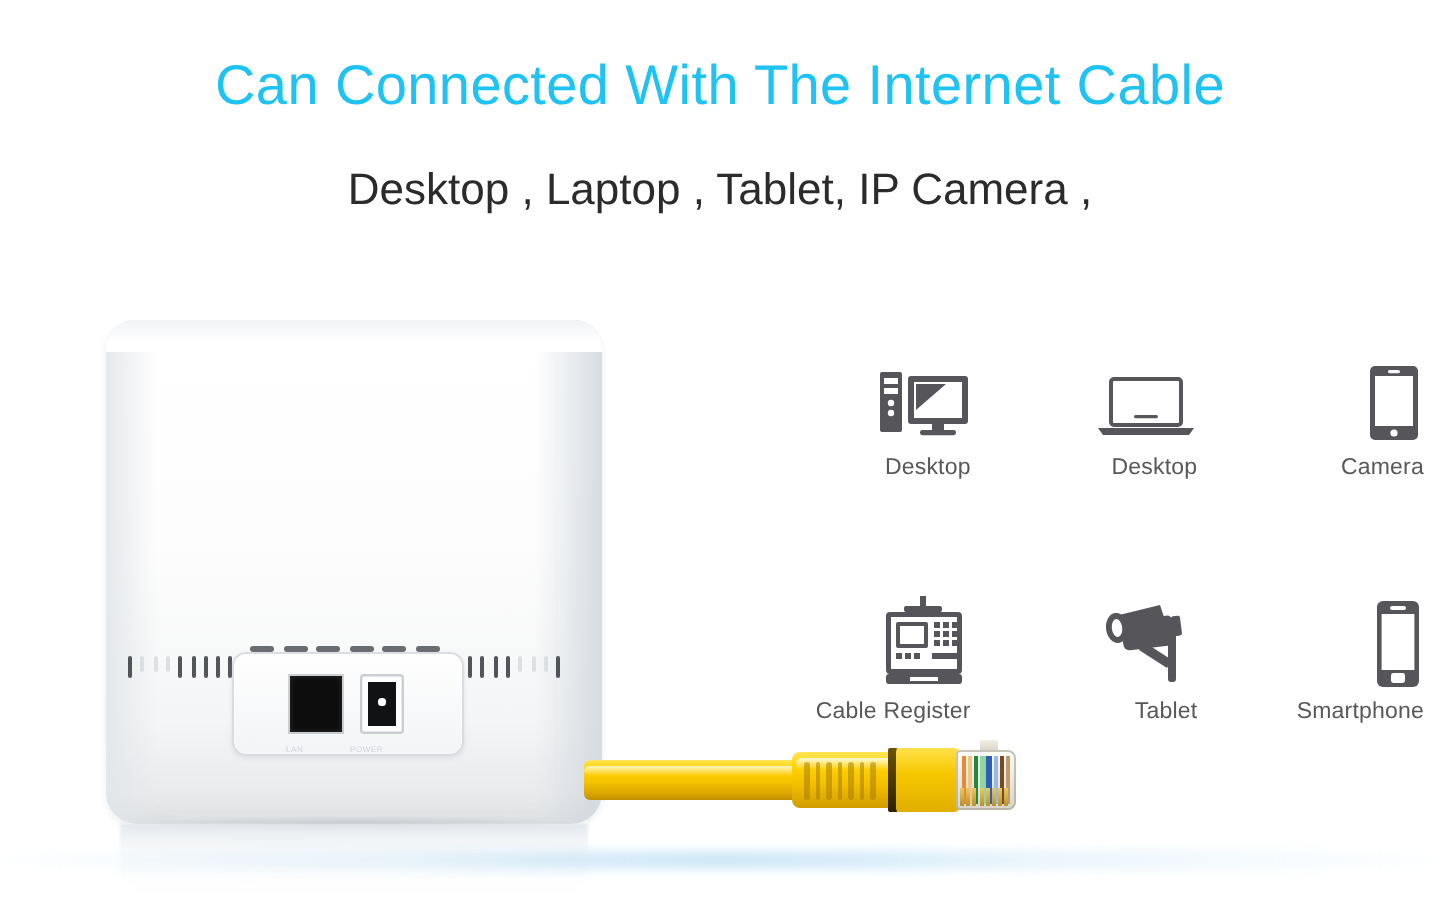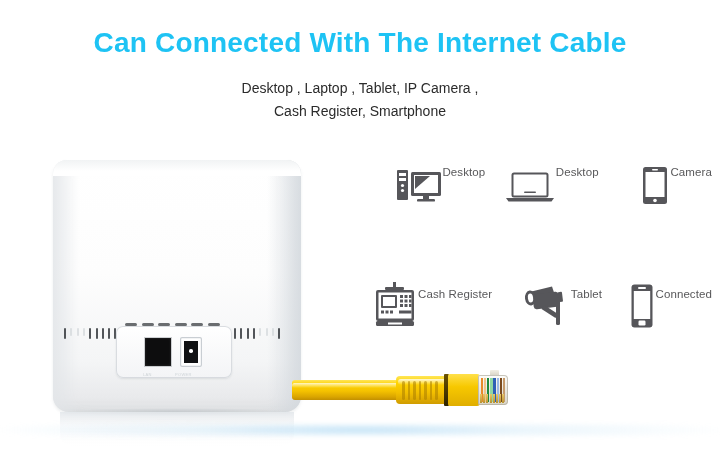--- a/index.html
+++ b/index.html
@@ -10,51 +10,51 @@
     overflow:hidden;
     position:relative;
   }
   .stage{ position:relative; width:720px; height:450px; background:#fff; overflow:hidden; }
 
   
   .title{
     position:absolute; top:27px; left:0; width:720px;
     text-align:center;
     font-size:28px;
-    font-weight:700;
+    font-weight:400;
     letter-spacing:.2px;
     color:#1ec3f4;
     line-height:1.15;
     white-space:nowrap;
   }
   .subtitle{
     position:absolute; top:77px; left:0; width:720px;
     text-align:center;
-    font-size:14px;
+    font-size:22px;
     color:#2b2b2b;
     line-height:1.62;
     font-weight:400;
   }
   .subtitle span{ display:block; }
 
   
   .devices{
     position:absolute;
     left:372px; top:160px;
     width:340px; height:210px;
   }
   .dev-row{
     position:absolute; left:0; width:340px; height:80px;
     display:flex;
   }
   .dev-row.r1{ top:0; }
   .dev-row.r2{ top:122px; }
   .dev{
     flex:1 1 0;
-    display:flex; flex-direction:row; align-items:flex-start; justify-content:flex-end;
+    display:flex; flex-direction:column; align-items:flex-end; justify-content:flex-end;
     position:relative;
   }
   .dev .glyph{
     height:46px; display:flex; align-items:flex-end; justify-content:center;
   }
   .dev .lbl{
     margin-top:6px;
     font-size:11.5px;
     color:#58585a;
     white-space:nowrap;
@@ -224,21 +224,20 @@
 </style>
 </head>
 <body>
 
 <div class="stage">
 
   <div class="title">Can Connected With The Internet Cable</div>
 
   <div class="subtitle">
     <span>Desktop ,  Laptop ,  Tablet,  IP Camera ,</span>
-    <span>Cash Register, Smartphone</span>
   </div>
 
   <div class="router-wrap">
     <div class="router-body"></div>
     <div class="router-top"></div>
 
     <div class="vents" id="vents">
         <div class="vent" style="left: 0px; height: 11px;"></div>
         <div class="vent f" style="left: 6.3px; height: 8px;"></div>
         <div class="vent f" style="left: 12.6px; height: 8px;"></div>
@@ -406,21 +405,21 @@
                 <rect x="37" y="22" width="2.5" height="3"></rect>
               <rect x="9" y="28.5" width="3" height="3"></rect>
                 <rect x="13.5" y="28.5" width="3" height="3"></rect>
                 <rect x="18" y="28.5" width="3" height="3"></rect>
               <rect x="27" y="28.5" width="12.5" height="3"></rect>
             </g>
             <rect class="ic" x="4" y="39" width="38" height="5" rx="1.5"></rect>
             <rect x="16" y="40.5" width="14" height="2" fill="#fff"></rect>
           </svg>
         </div>
-        <div class="lbl">Cash Register</div>
+        <div class="lbl">Cable Register</div>
       </div>
 
       <div class="dev">
         <div class="glyph">
           <svg width="52" height="44" viewBox="0 0 52 44">
             <path class="ic" d="M12.5 7.5 L33 2.5 L35.5 10 L14 15 Z"></path>
             <rect class="ic" x="14" y="9" width="26" height="15" rx="3" transform="rotate(-7 27 16)"></rect>
             <ellipse class="ic" cx="11.5" cy="14" rx="5.5" ry="7.5" transform="rotate(-7 11.5 14)"></ellipse>
             <ellipse cx="11.5" cy="14" rx="2.6" ry="4.5" fill="#fff" transform="rotate(-7 11.5 14)"></ellipse>
             <rect class="ic" x="39" y="8" width="4.5" height="10" rx="1" transform="rotate(-7 41 13)"></rect>
@@ -433,20 +432,20 @@
 
       <div class="dev">
         <div class="glyph">
           <svg width="26" height="44" viewBox="0 0 26 44">
             <rect class="ic" x="2.5" y="0.5" width="21" height="43" rx="3"></rect>
             <rect x="4.8" y="7" width="16.4" height="28" fill="#fff"></rect>
             <rect x="9" y="3" width="8" height="2" rx="1" fill="#fff"></rect>
             <rect x="9.5" y="36.5" width="7" height="5" rx="1.2" fill="#fff"></rect>
           </svg>
         </div>
-        <div class="lbl">Connected</div>
+        <div class="lbl">Smartphone</div>
       </div>
 
     </div>
   </div>
 
   <div class="glow"></div>
 </div>
 
 </body></html>

